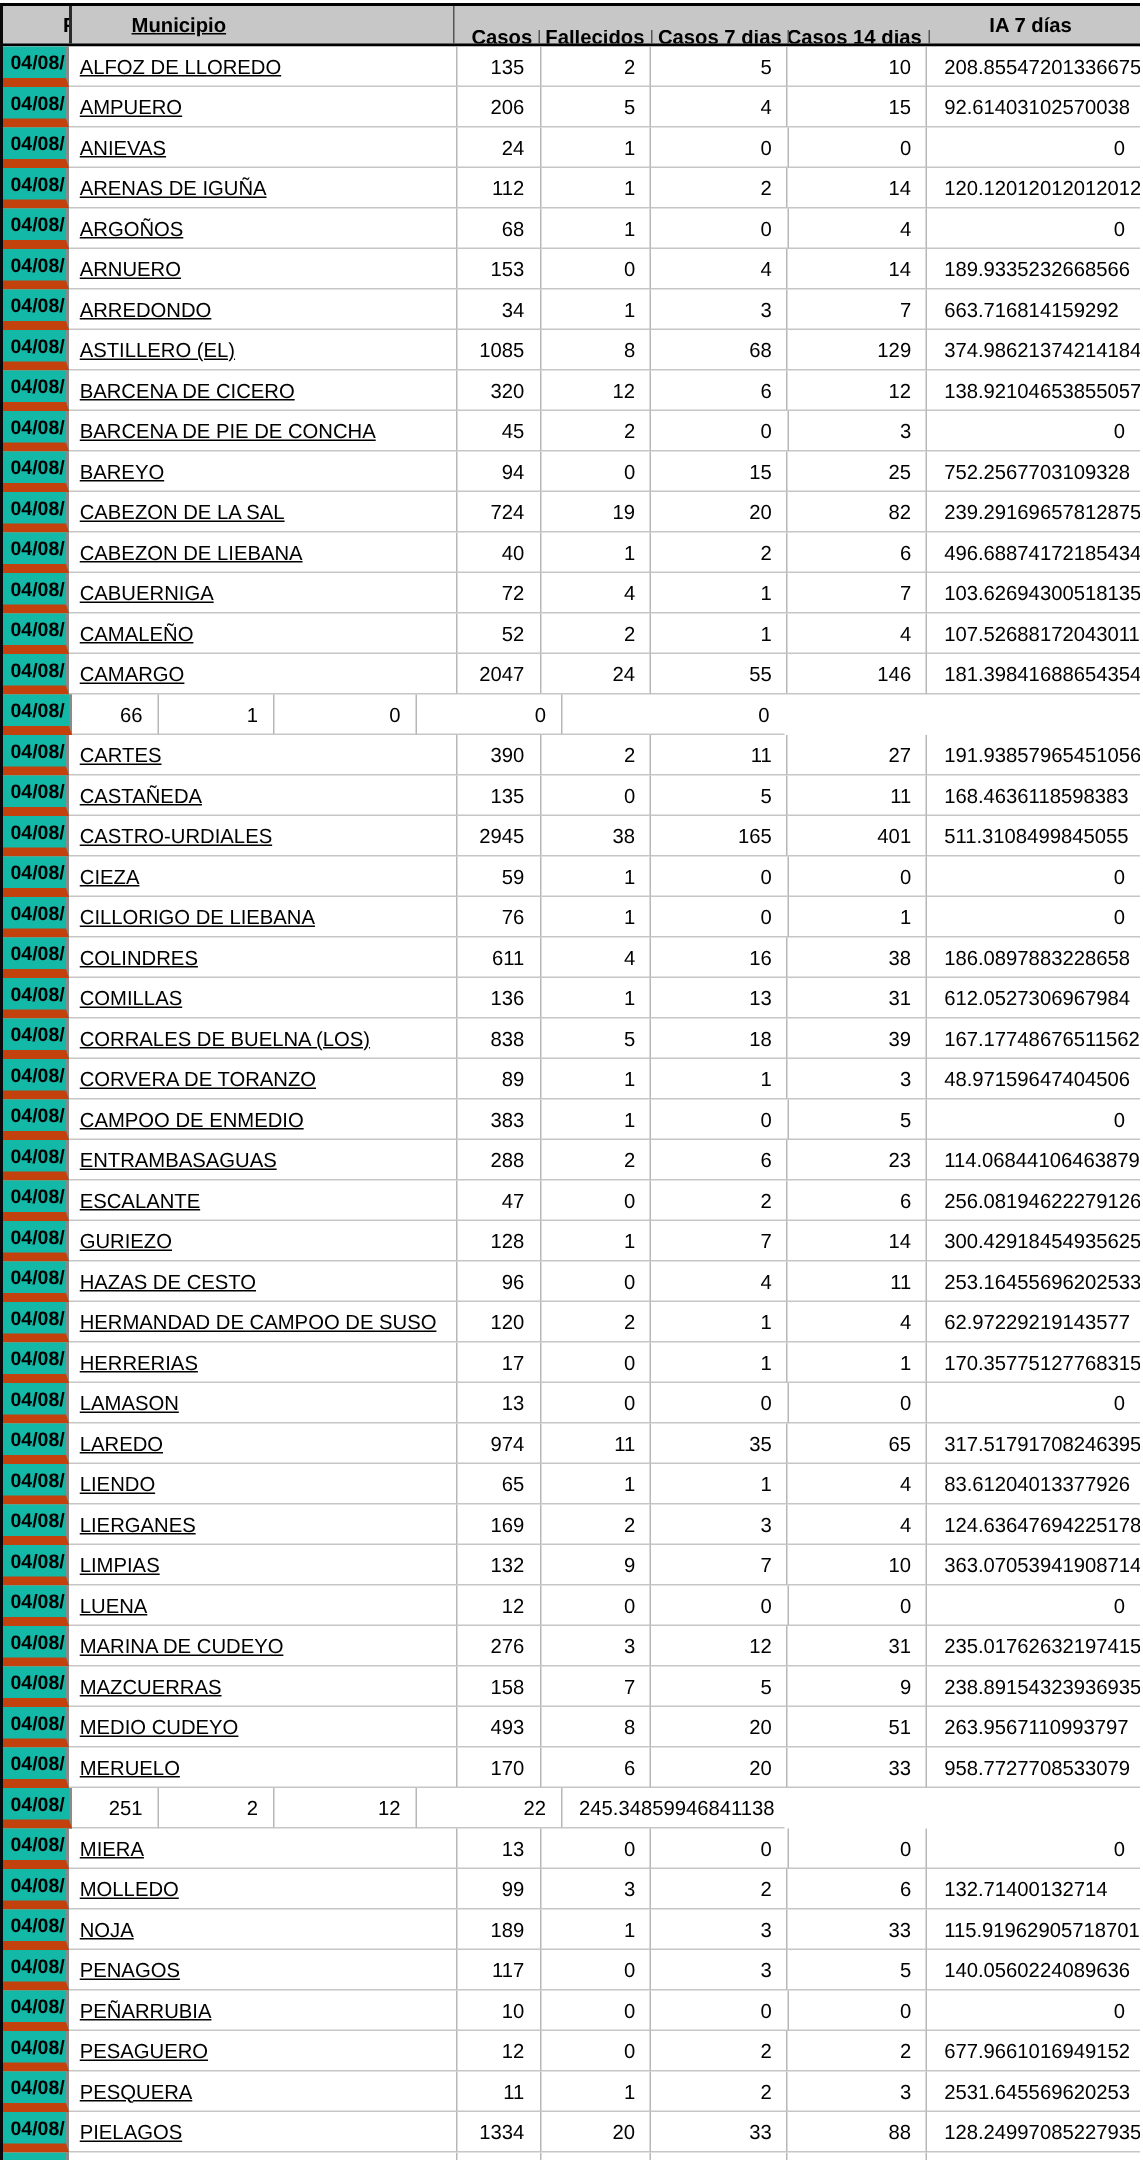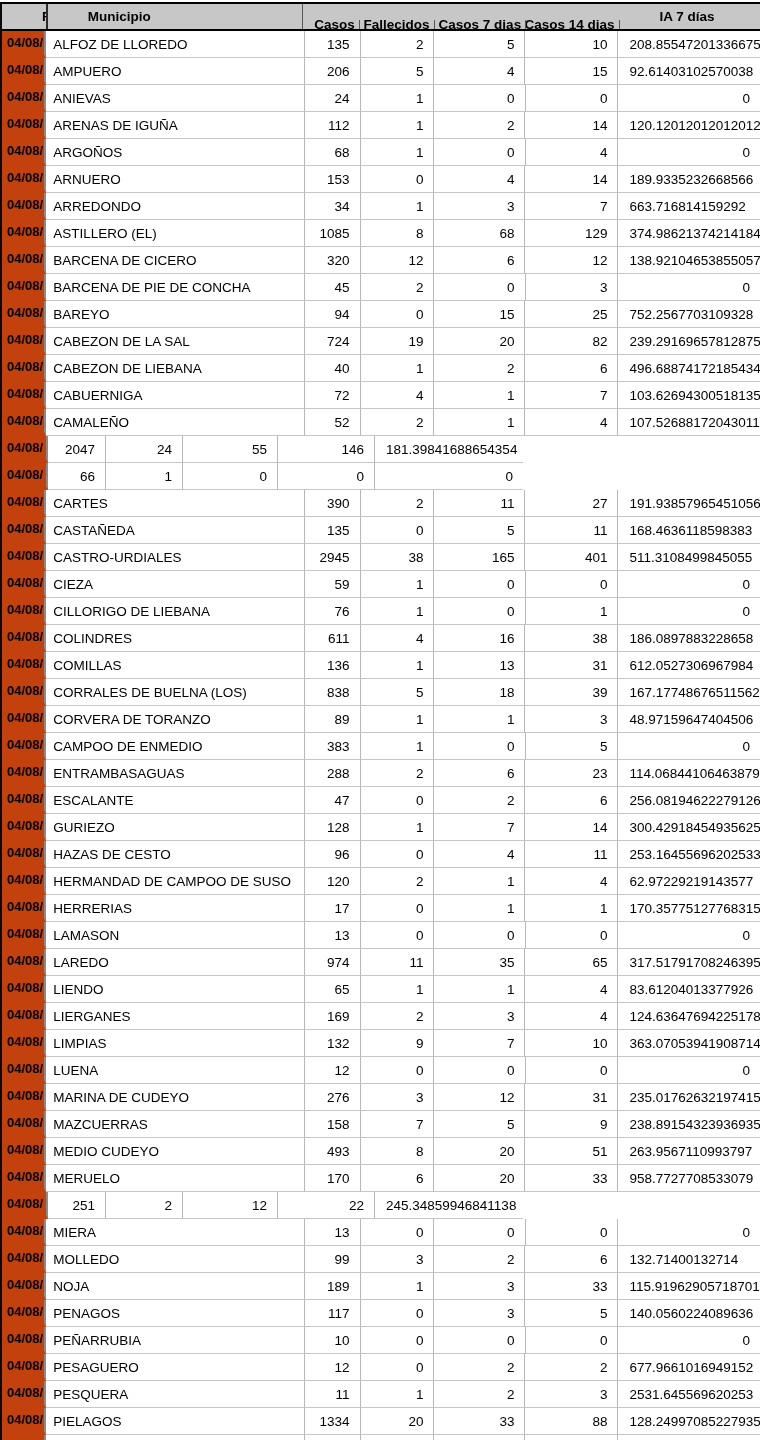--- a/index.html
+++ b/index.html
@@ -40,39 +40,39 @@
   }
   .cell {
     display: flex;
     align-items: center;
     box-sizing: border-box;
     white-space: nowrap;
     overflow: hidden;
   }
   
   .c-fecha      { width: 46px;  padding-left: 5px;  }
-  .c-muni       { width: 271px; padding-left: 7px;  }
+  .c-muni       { width: 271px; padding-left: 7px; text-decoration: underline;  }
   .c-casos      { width: 58px;  }
   .c-fallecidos { width: 77px;  }
   .c-c7         { width: 95px;  }
   .c-c14        { width: 97px;  }
   .c-ia         { width: 148px; padding-left: 11px; }
   
   .header-row .cell { border-right: 1px solid #565656; padding-left: 40px; }
   .header-row .c-fecha { border-right: 2px solid #2a2a2a; }
   .header-row .c-ia { border-right: none; }
   .header-row .h-num { justify-content: flex-end; padding-right: 4px; margin-top: 16px; }
   
   .row .cell { border-right: 1px solid #b7b7b7; border-bottom: 1px solid #c6c6c6; }
   .row .c-fecha {
-    background: #c2410c;
+    background: #14b8a6;
     font-weight: bold;
     font-size: 13px;
     border-right: 2px solid #8a8a8a;
-    border-bottom: 4px solid #c2410c;
+    border-bottom: 6px solid #c2410c;
     text-align: right;
   }
   .row .c-ia { border-right: none; }
   .row .c-num { justify-content: flex-end; padding-right: 10px; }
   .row .c-ia-zero { justify-content: flex-end; padding-right: 10px; padding-left: 0; }
   .sliver { overflow: hidden; }
 </style>
 </head>
 <body>
 
@@ -217,20 +217,21 @@
         <div class="cell c-fecha">04/08/</div>
         <div class="cell c-muni">CAMALEÑO</div>
         <div class="cell c-casos c-num">52</div>
         <div class="cell c-fallecidos c-num">2</div>
         <div class="cell c-c7 c-num">1</div>
         <div class="cell c-c14 c-num">4</div>
         <div class="cell c-ia">107.52688172043011</div>
       </div>
       <div class="row">
         <div class="cell c-fecha">04/08/</div>
+        <div class="cell c-muni">CAMARGO</div>
         <div class="cell c-casos c-num">2047</div>
         <div class="cell c-fallecidos c-num">24</div>
         <div class="cell c-c7 c-num">55</div>
         <div class="cell c-c14 c-num">146</div>
         <div class="cell c-ia">181.39841688654354</div>
       </div>
       <div class="row">
         <div class="cell c-fecha">04/08/</div>
         <div class="cell c-casos c-num">66</div>
         <div class="cell c-fallecidos c-num">1</div>

